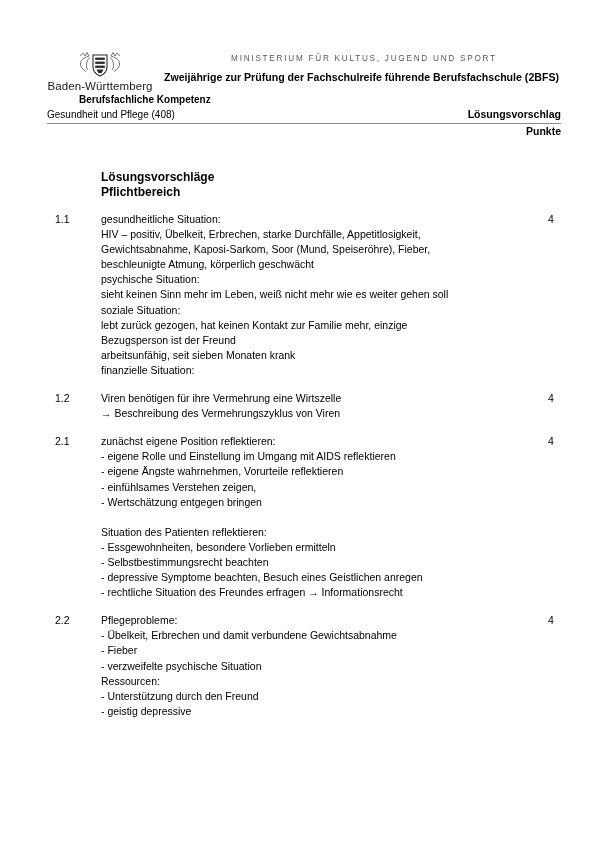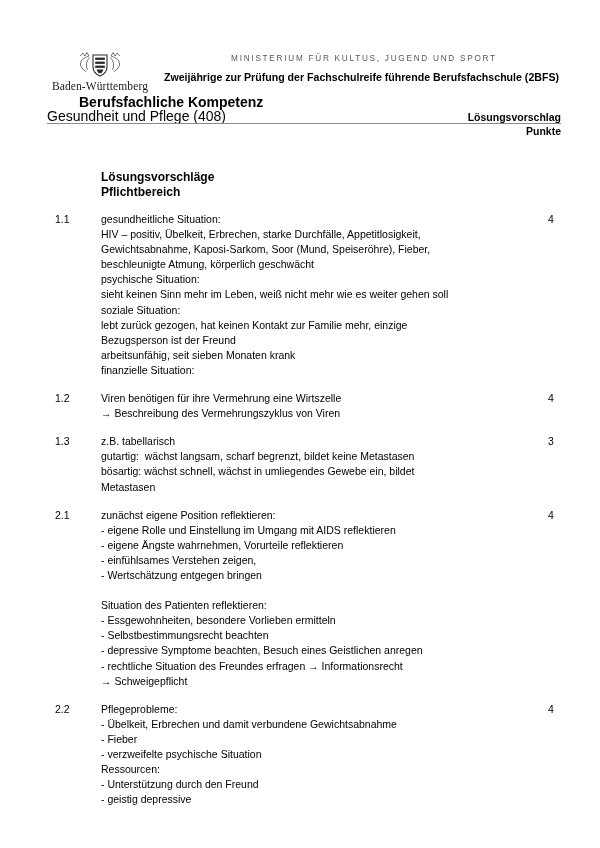--- a/index.html
+++ b/index.html
@@ -51,59 +51,59 @@
     width: 106px;
     text-align: center;
   }
 
   .crest {
     display: block;
     margin: 0 auto;
   }
 
   .crest-label {
-    font-family: Liberation Serif, serif;
+    font-family: Liberation Sans, sans-serif;
     font-size: 11.5px;
     color: #1a1a1a;
     letter-spacing: 0.1px;
     margin-top: 0px;
     white-space: nowrap;
   }
 
   .school-title {
     position: absolute;
     left: 117px;
     top: 21px;
     font-size: 10.6px;
     font-weight: bold;
     white-space: nowrap;
   }
 
   .competence-line {
     position: absolute;
     left: 0px;
     top: 44px;
-    font-size: 14px;
+    font-size: 10px;
     font-weight: bold;
     white-space: nowrap;
     padding-left: 32px;
   }
 
   .subject-row {
     position: absolute;
     left: 0px;
     top: 58px;
     width: 514px;
     display: flex;
     justify-content: space-between;
     align-items: baseline;
   }
 
   .subject-left {
-    font-size: 14px;
+    font-size: 10px;
     white-space: nowrap;
   }
 
   .subject-right {
     font-size: 10.5px;
     font-weight: bold;
     white-space: nowrap;
   }
 
   .rule {
@@ -256,44 +256,33 @@
       </div>
       <div class="item">
         <div class="item-num">1.2</div>
         <div class="item-body">
           <div class="line">Viren benötigen für ihre Vermehrung eine Wirtszelle</div>
           <div class="line">→ Beschreibung des Vermehrungszyklus von Viren</div>
         </div>
         <div class="item-points">4</div>
       </div>
       <div class="item">
-        <div class="item-num">1.3</div>
-        <div class="item-body">
-          <div class="line">z.B. tabellarisch</div>
-          <div class="line">gutartig:  wächst langsam, scharf begrenzt, bildet keine Metastasen</div>
-          <div class="line">bösartig: wächst schnell, wächst in umliegendes Gewebe ein, bildet</div>
-          <div class="line">Metastasen</div>
-        </div>
-        <div class="item-points">3</div>
-      </div>
-      <div class="item">
         <div class="item-num">2.1</div>
         <div class="item-body">
           <div class="line">zunächst eigene Position reflektieren:</div>
           <div class="line">- eigene Rolle und Einstellung im Umgang mit AIDS reflektieren</div>
           <div class="line">- eigene Ängste wahrnehmen, Vorurteile reflektieren</div>
           <div class="line">- einfühlsames Verstehen zeigen,</div>
           <div class="line">- Wertschätzung entgegen bringen</div>
           <div class="line spacer"></div>
           <div class="line">Situation des Patienten reflektieren:</div>
           <div class="line">- Essgewohnheiten, besondere Vorlieben ermitteln</div>
           <div class="line">- Selbstbestimmungsrecht beachten</div>
           <div class="line">- depressive Symptome beachten, Besuch eines Geistlichen anregen</div>
           <div class="line">- rechtliche Situation des Freundes erfragen → Informationsrecht</div>
-          <div class="line">→ Schweigepflicht</div>
         </div>
         <div class="item-points">4</div>
       </div>
       <div class="item">
         <div class="item-num">2.2</div>
         <div class="item-body">
           <div class="line">Pflegeprobleme:</div>
           <div class="line">- Übelkeit, Erbrechen und damit verbundene Gewichtsabnahme</div>
           <div class="line">- Fieber</div>
           <div class="line">- verzweifelte psychische Situation</div>

